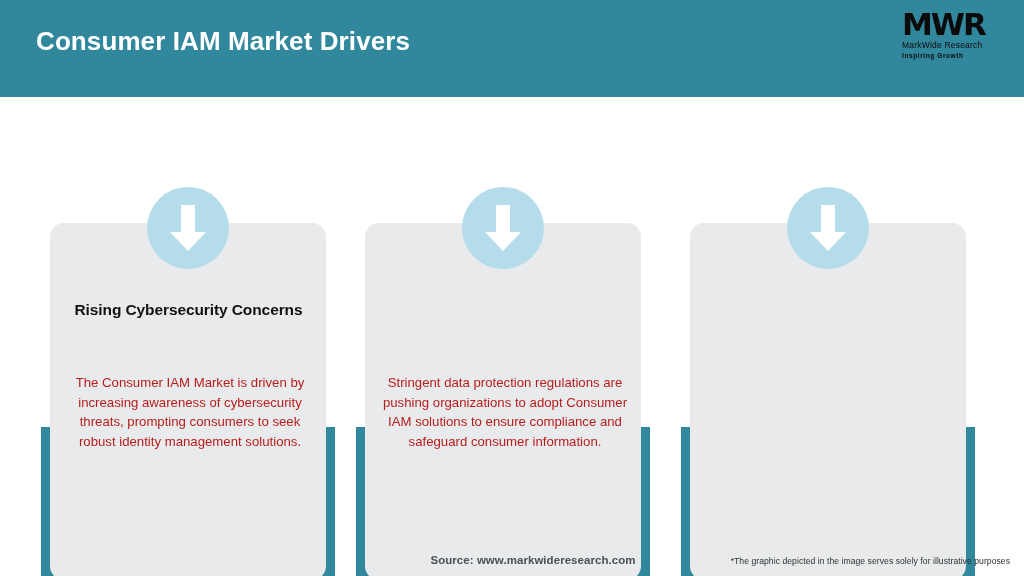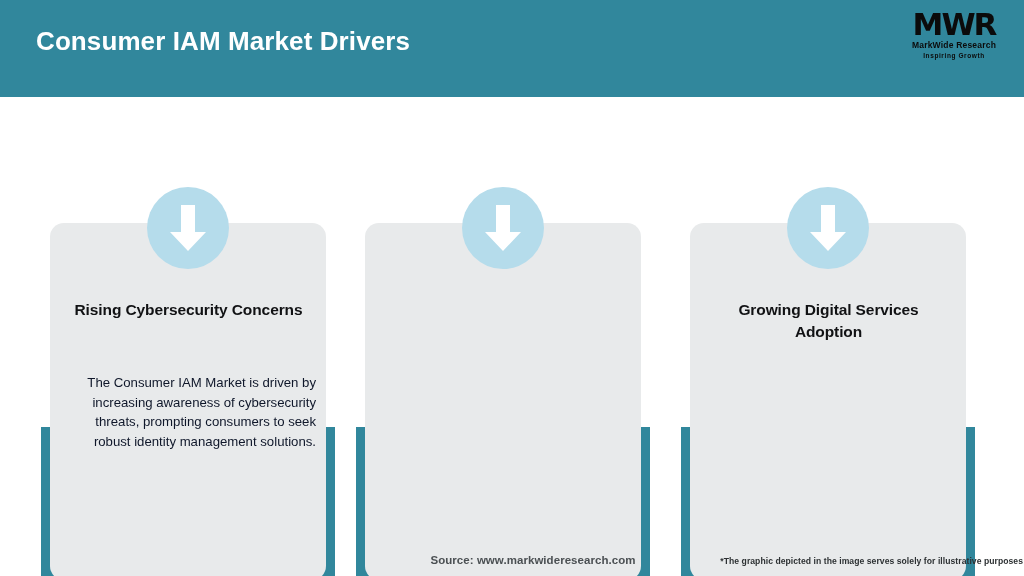--- a/index.html
+++ b/index.html
@@ -37,35 +37,35 @@
     white-space: nowrap;
   }
 
   
   .logo {
     position: absolute;
     right: 18px;
     top: 8px;
     width: 104px;
     height: 54px;
-    text-align: center;
+    text-align: left;
   }
   .logo-mark {
     display: block;
     font-size: 31px;
     font-weight: bold;
     line-height: 32px;
     color: #0b0b0b;
     letter-spacing: -2px;
     font-family: "DejaVu Sans", sans-serif;
   }
   .logo-name {
     display: block;
     font-size: 8.5px;
-    font-weight: bold;
+    font-weight: normal;
     line-height: 11px;
     color: #0b0b0b;
     letter-spacing: 0.2px;
   }
   .logo-tag {
     display: block;
     font-size: 6.5px;
     font-weight: bold;
     line-height: 9px;
     color: #0b0b0b;
@@ -154,46 +154,46 @@
     font-weight: bold;
     color: #111214;
     line-height: 22px;
     letter-spacing: -0.1px;
   }
   .card-desc {
     position: absolute;
     left: 14px;
     right: 10px;
     top: 150px;
-    text-align: right;
+    text-align: center;
     font-size: 13.2px;
     font-weight: normal;
-    color: #0f172a;
+    color: #b91c1c;
     line-height: 19.5px;
   }
 
   
   .footer-source {
     position: absolute;
     left: 0;
     top: 554px;
     width: 1024px;
     text-align: center;
     font-size: 11.5px;
     font-weight: bold;
     color: #4b5053;
     letter-spacing: 0.05px;
     margin-left: 21px;
   }
   .footer-note {
     position: absolute;
-    right: 1px;
+    right: 14px;
     top: 556px;
     font-size: 8.6px;
-    font-weight: bold;
+    font-weight: normal;
     color: #2d3133;
     letter-spacing: 0.05px;
     white-space: nowrap;
   }
 </style>
 </head>
 <body>
 
 <div class="slide">
 
@@ -224,33 +224,33 @@
 
     <div class="card card-2">
       <div class="card-backing"></div>
       <div class="card-body"></div>
       <div class="card-icon">
         <svg viewBox="0 0 42 50" xmlns="http://www.w3.org/2000/svg">
           <path d="M14 2 H28 V29 H39 L21 48 L3 29 H14 Z" fill="#ffffff"></path>
         </svg>
       </div>
       <div class="card-content">
+        <div class="card-desc">Stringent data protection regulations are pushing organizations to adopt Consumer IAM solutions to ensure compliance and safeguard consumer information.</div>
       </div>
     </div>
 
     <div class="card card-3">
       <div class="card-backing"></div>
       <div class="card-body"></div>
       <div class="card-icon">
         <svg viewBox="0 0 42 50" xmlns="http://www.w3.org/2000/svg">
           <path d="M14 2 H28 V29 H39 L21 48 L3 29 H14 Z" fill="#ffffff"></path>
         </svg>
       </div>
       <div class="card-content">
-        <div class="card-title">Growing Digital Services Adoption</div>
       </div>
     </div>
 
   </div>
 
   <div class="footer-source">Source: www.markwideresearch.com</div>
   <div class="footer-note">*The graphic depicted in the image serves solely for illustrative purposes</div>
 
 </div>
 

